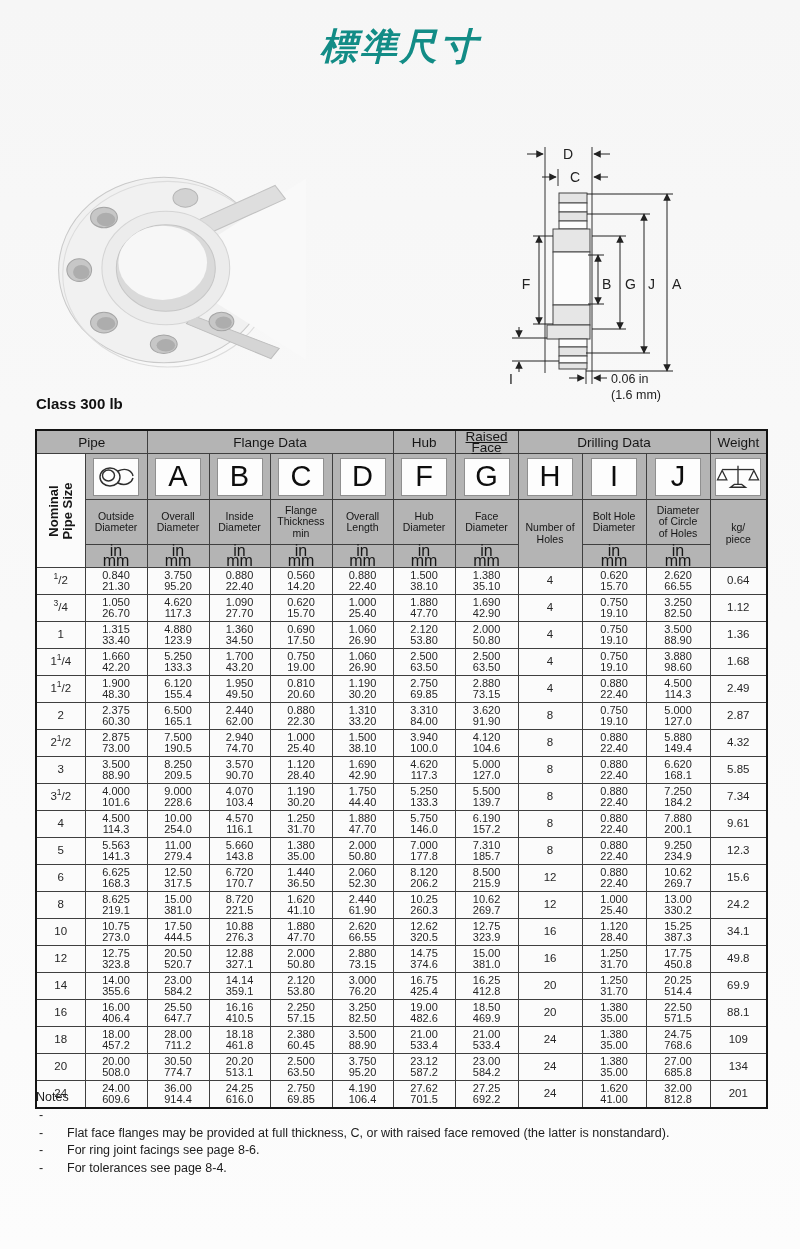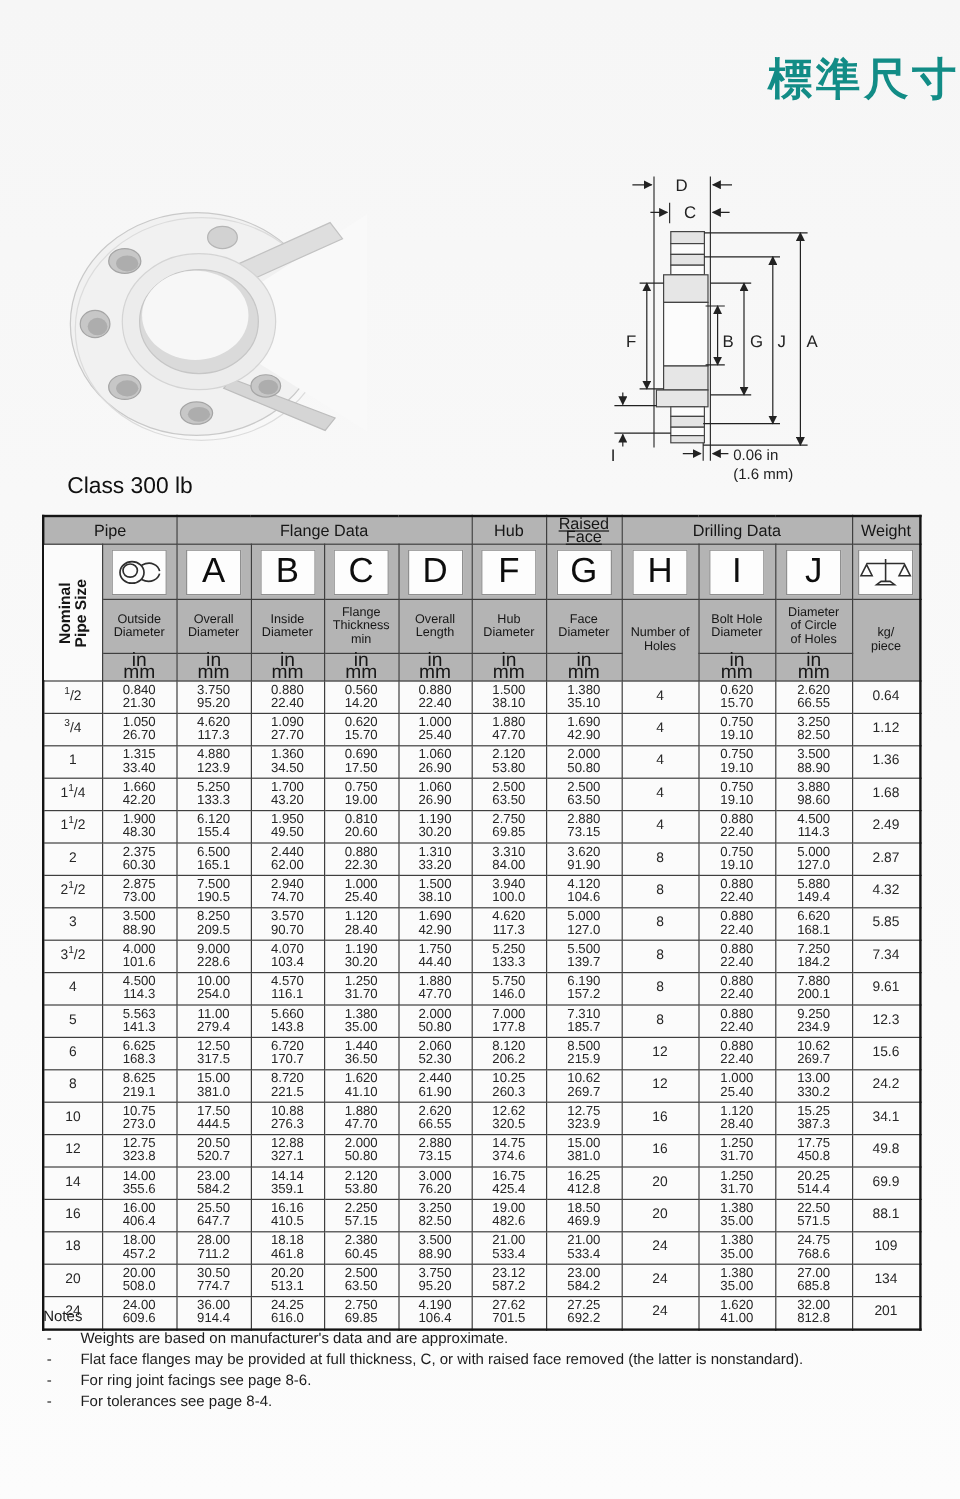--- a/index.html
+++ b/index.html
@@ -1,29 +1,29 @@
 <!DOCTYPE html>
 <html><head>
 <meta charset="utf-8">
 <style>
   html,body{margin:0;padding:0;}
   body{width:800px;height:1249px;background:#fafafa;font-family:"Liberation Sans","DejaVu Sans",sans-serif;color:#1e1e1e;}
   .page{position:relative;width:800px;height:1249px;background:linear-gradient(180deg,#f6f6f6,#fcfcfc);overflow:hidden;}
 
-  .cjk-title{position:absolute;top:41px;left:0;width:100%;text-align:right;
+  .cjk-title{position:absolute;top:22px;left:0;width:100%;text-align:center;
     font-family:"DejaVu Serif","Liberation Serif",serif;font-size:37px;font-weight:600;
-    color:#128c86;letter-spacing:3px;}
+    color:#128c86;letter-spacing:3px;font-style:italic;}
   .heading{position:absolute;top:94px;left:38px;font-size:30px;font-weight:400;color:#121212;letter-spacing:.5px;}
 
   .photo{position:absolute;top:150px;left:38px;width:268px;height:238px;}
   .diagram{position:absolute;top:141px;left:497px;width:300px;height:264px;}
   .diagram text{font-size:14px;fill:#222;font-family:"Liberation Sans",sans-serif;}
   .diagram .note{font-size:12.5px;}
 
-  .class-label{position:absolute;top:395px;left:36px;font-size:19px;font-weight:400;color:#101010;margin-left:20px;}
+  .class-label{position:absolute;top:395px;left:36px;font-size:15px;font-weight:700;color:#101010;}
 
   .tblwrap{position:absolute;top:429px;left:35px;}
   table{border-collapse:collapse;table-layout:fixed;width:731px;border:2px solid #141414;}
   th,td{border:1px solid #3f3f3f;padding:0;margin:0;}
   thead th{background:#b4b4b4;font-weight:400;color:#161616;}
   tr.grp th{height:21px;font-size:13.5px;}
   th.grp-two{font-size:11.5px;line-height:11px;white-space:pre-line;text-decoration:underline;}
   tr.letters th{height:45px;vertical-align:middle;}
   .lbox{width:44px;height:36px;margin:0 auto;background:#fdfdfd;border:1px solid #8f8f8f;
     display:flex;align-items:center;justify-content:center;font-size:29px;color:#0d0d0d;}
@@ -1117,21 +1117,20 @@
           </tr>
         </tbody>
   </table>
   </div>
 
   <div class="notes">
     <div class="nhead">Notes</div>
     <div id="notes-list">
         <div class="note">
           <span class="dash">-</span>
-          <span>Weights are based on manufacturer's data and are approximate.</span>
         </div>
         <div class="note">
           <span class="dash">-</span>
           <span>Flat face flanges may be provided at full thickness, C, or with raised face removed (the latter is nonstandard).</span>
         </div>
         <div class="note">
           <span class="dash">-</span>
           <span>For ring joint facings see page 8-6.</span>
         </div>
         <div class="note">

